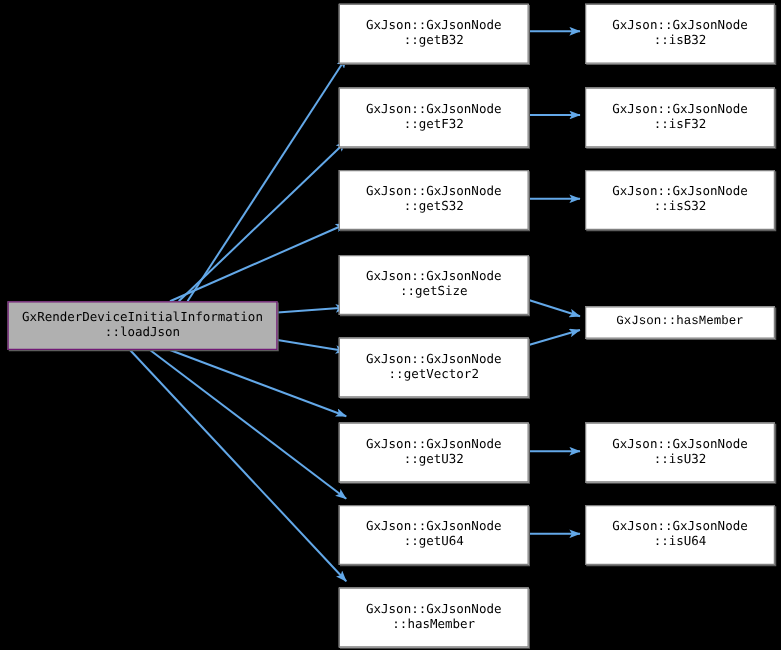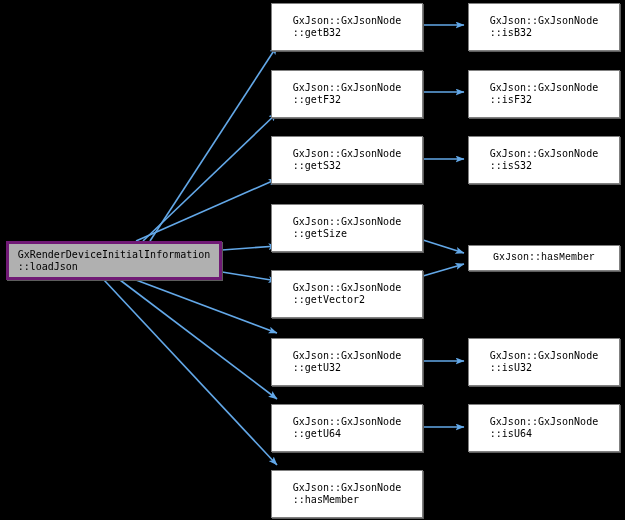--- a/index.html
+++ b/index.html
@@ -4,27 +4,27 @@
 <style>
   html,body{margin:0;padding:0;background:#000;}
   body{width:625px;height:520px;overflow:hidden;
        font-family:"DejaVu Sans Mono",monospace;}
   #graph{position:relative;width:625px;height:520px;background:#000;}
   svg.edges{position:absolute;left:0;top:0;width:625px;height:520px;}
   .node{position:absolute;box-sizing:border-box;
         border:1px solid #808080;
         background:#ffffff;
         display:flex;align-items:center;justify-content:center;
-        text-align:left;
+        text-align:center;
         font-family:"DejaVu Sans Mono",monospace;
         font-size:10px;line-height:12px;color:#000;
         letter-spacing:0px;
         box-shadow:1px 1px 0 0 #5d5d5d;
         overflow:hidden;}
-  .node.root{background:#b0b0b0;border:3px solid #701a75;}
+  .node.root{background:#b0b0b0;border:1px solid #701a75;}
   .node .lbl{white-space:pre;display:block;padding:0 2px;}
 </style>
 </head>
 <body>
 
 <div id="graph">
   <svg class="edges" viewBox="0 0 625 520" xmlns="http://www.w3.org/2000/svg">
     <defs>
       <marker id="ah" markerWidth="9" markerHeight="7" refX="8.5" refY="3.5" orient="auto" markerUnits="userSpaceOnUse">
         <path d="M0,0 L9,3.5 L0,7 L2,3.5 Z" fill="#63a8e8"></path>

